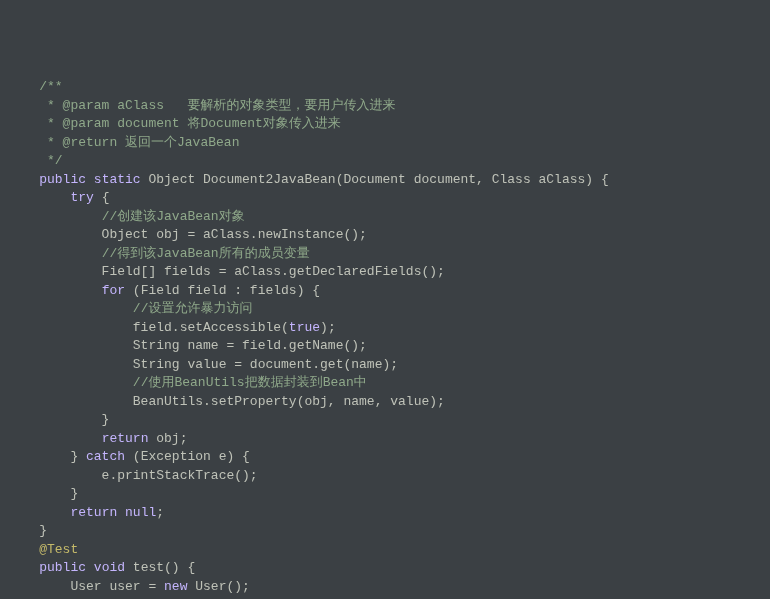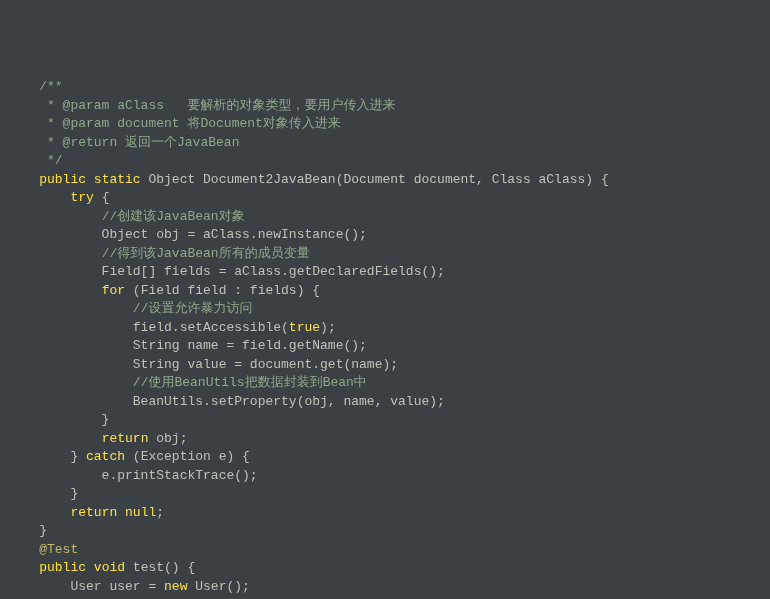--- a/index.html
+++ b/index.html
@@ -12,21 +12,21 @@
     color: #bfc2b8;
     width: 770px;
     height: 599px;
     overflow: hidden;
     white-space: pre;
   }
   .code {
     padding: 4px 0 0 8px;
   }
   .c-comment { color: #8fa88a; }
-  .c-keyword { color: #fde047; }
+  .c-keyword { color: #c4b5fd; }
   .c-annotation { color: #c5ba6a; text-align: right; }
   .line { display: block; }
 </style>
 </head>
 <body>
 
 
 
 <div class="code" id="code-root"><span class="line"><span>    </span><span class="c-comment">/**</span></span><span class="line"><span class="c-comment">     * @param aClass   要解析的对象类型，要用户传入进来</span></span><span class="line"><span class="c-comment">     * @param document 将Document对象传入进来</span></span><span class="line"><span class="c-comment">     * @return 返回一个JavaBean</span></span><span class="line"><span class="c-comment">     */</span></span><span class="line"><span>    </span><span class="c-keyword">public static </span><span>Object Document2JavaBean(Document document, Class aClass) {</span></span><span class="line"><span>        </span><span class="c-keyword">try </span><span>{</span></span><span class="line"><span>            </span><span class="c-comment">//创建该JavaBean对象</span></span><span class="line"><span>            Object obj = aClass.newInstance();</span></span><span class="line"><span>            </span><span class="c-comment">//得到该JavaBean所有的成员变量</span></span><span class="line"><span>            Field[] fields = aClass.getDeclaredFields();</span></span><span class="line"><span>            </span><span class="c-keyword">for </span><span>(Field field : fields) {</span></span><span class="line"><span></span></span><span class="line"><span>                </span><span class="c-comment">//设置允许暴力访问</span></span><span class="line"><span>                field.setAccessible(</span><span class="c-keyword">true</span><span>);</span></span><span class="line"><span>                String name = field.getName();</span></span><span class="line"><span>                String value = document.get(name);</span></span><span class="line"><span>                </span><span class="c-comment">//使用BeanUtils把数据封装到Bean中</span></span><span class="line"><span>                BeanUtils.setProperty(obj, name, value);</span></span><span class="line"><span>            }</span></span><span class="line"><span>            </span><span class="c-keyword">return </span><span>obj;</span></span><span class="line"><span>        } </span><span class="c-keyword">catch </span><span>(Exception e) {</span></span><span class="line"><span>            e.printStackTrace();</span></span><span class="line"><span>        }</span></span><span class="line"><span>        </span><span class="c-keyword">return null</span><span>;</span></span><span class="line"><span>    }</span></span><span class="line"><span>    </span><span class="c-annotation">@Test</span></span><span class="line"><span>    </span><span class="c-keyword">public void </span><span>test() {</span></span><span class="line"><span>        User user = </span><span class="c-keyword">new </span><span>User();</span></span><span class="line"><span>        LuceneUtils.javaBean2Document(user);</span></span><span class="line"><span></span></span></div>
 

